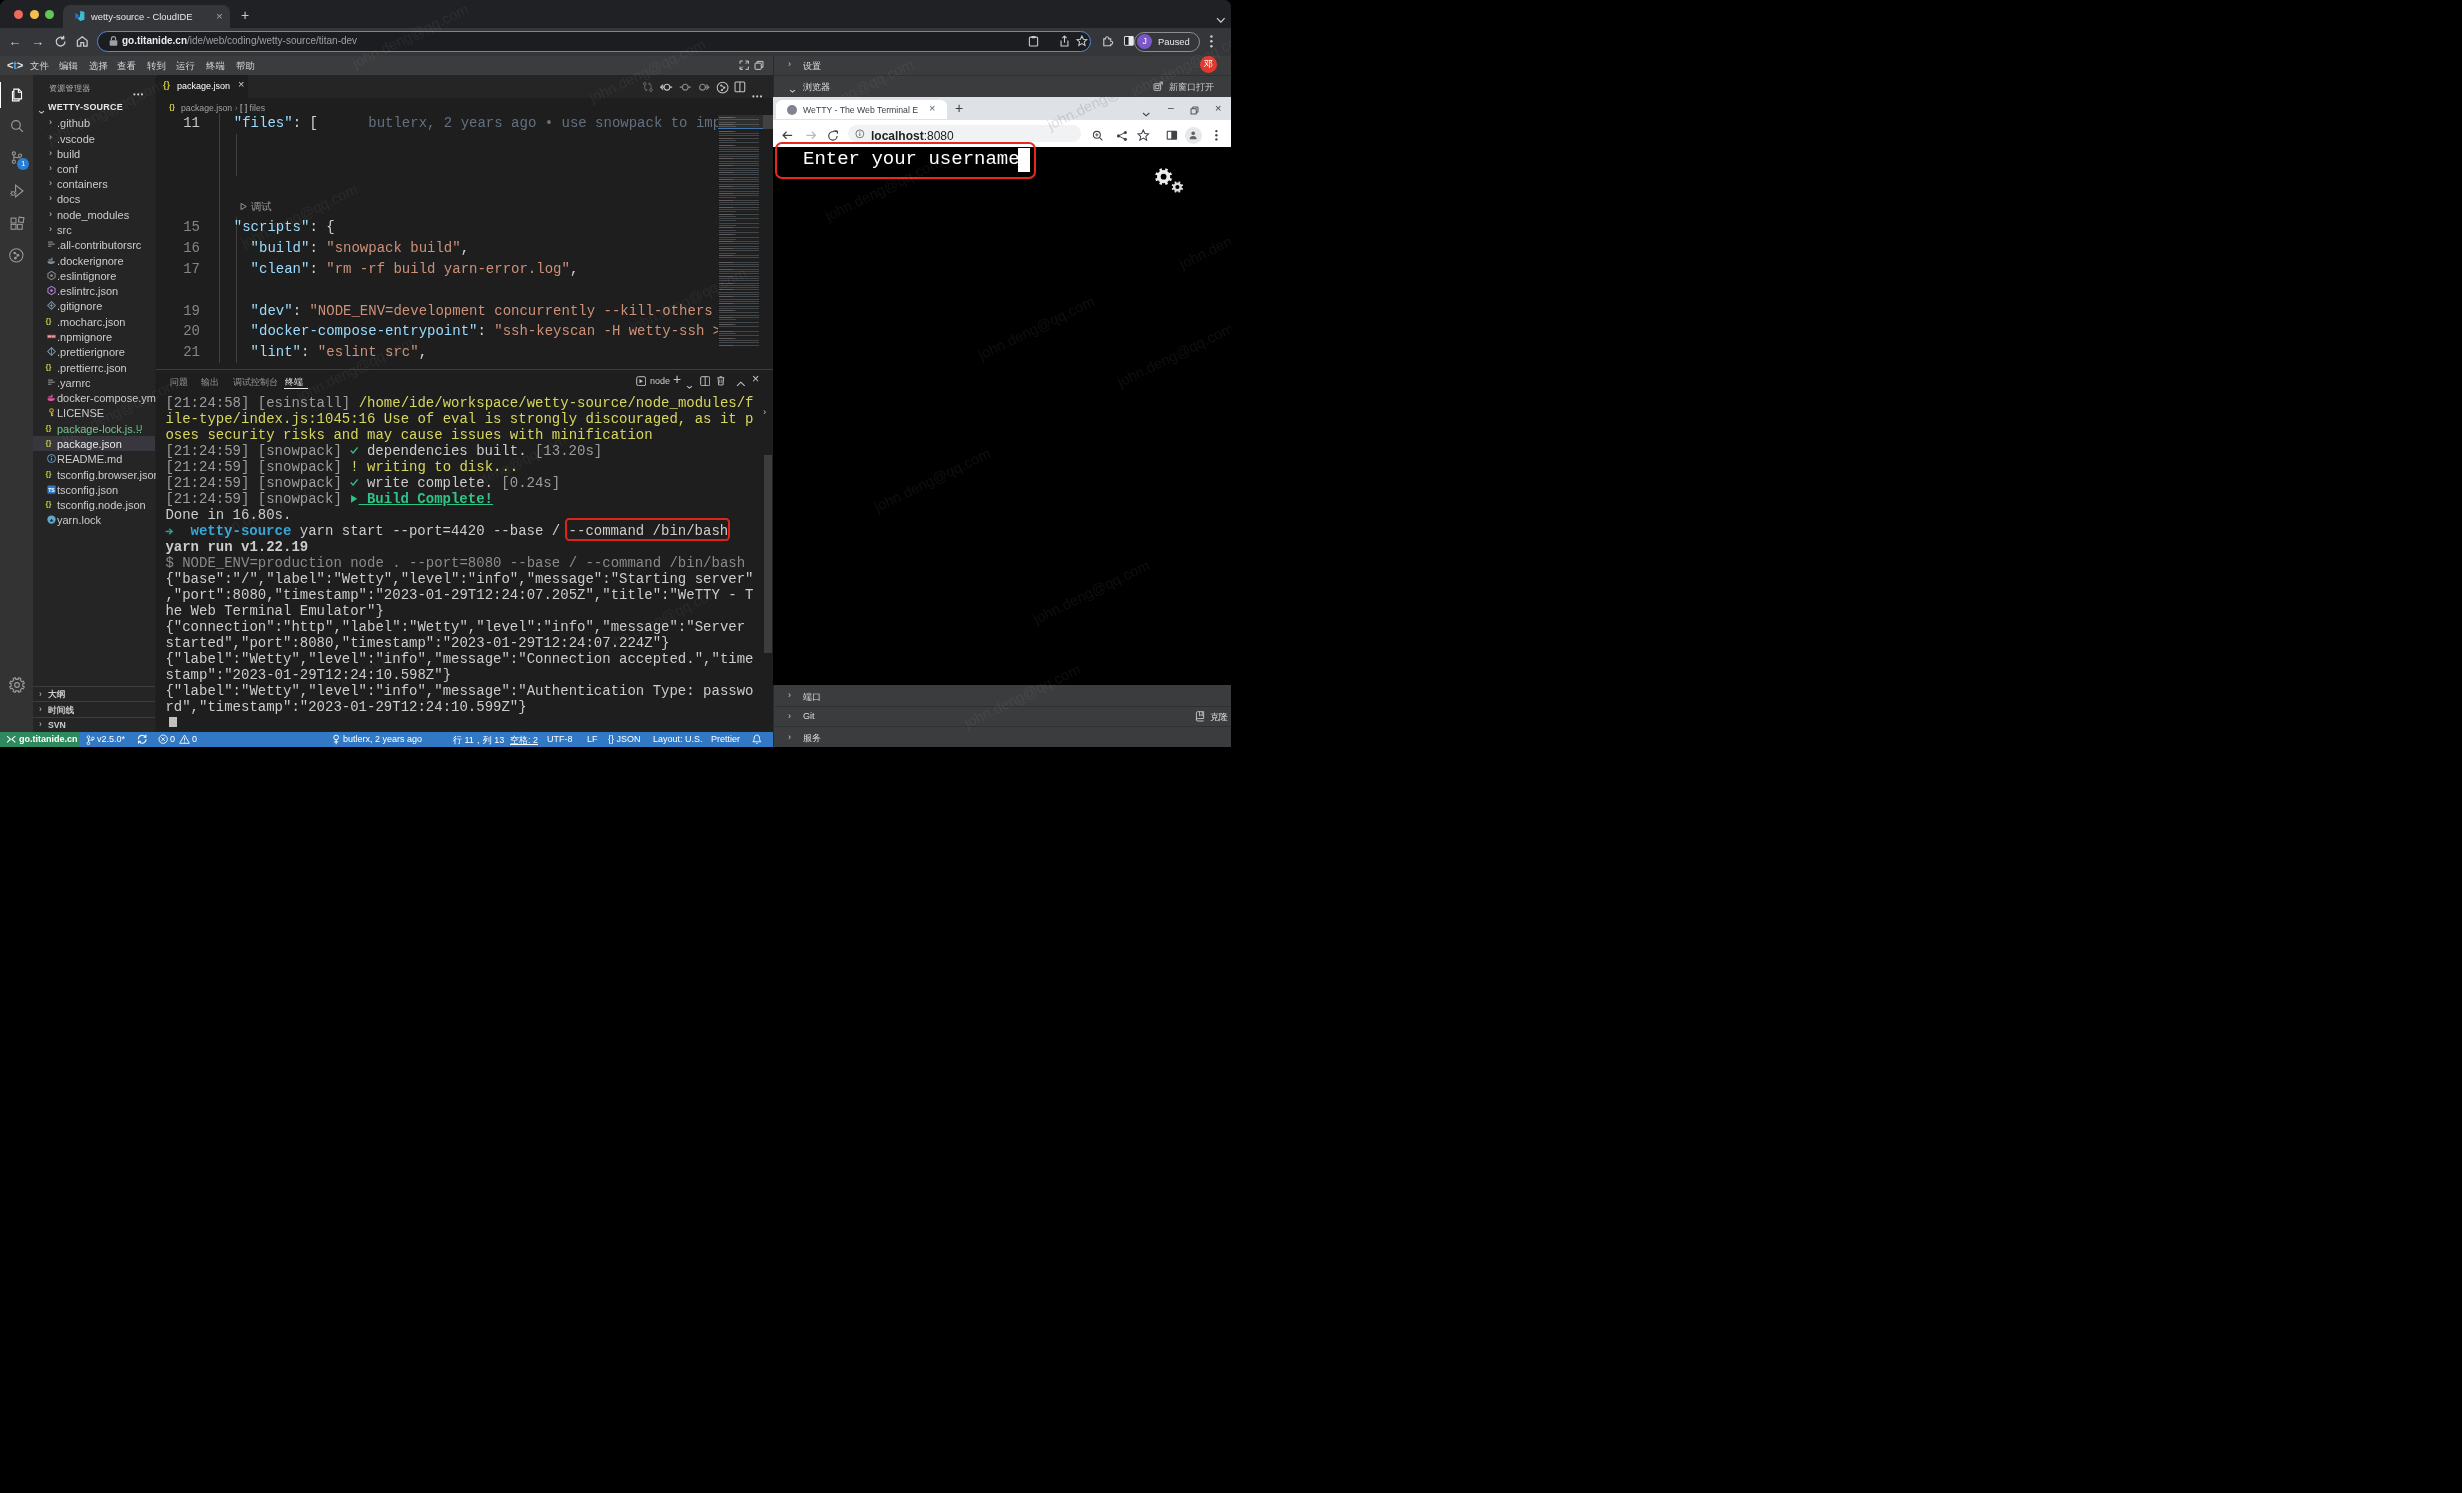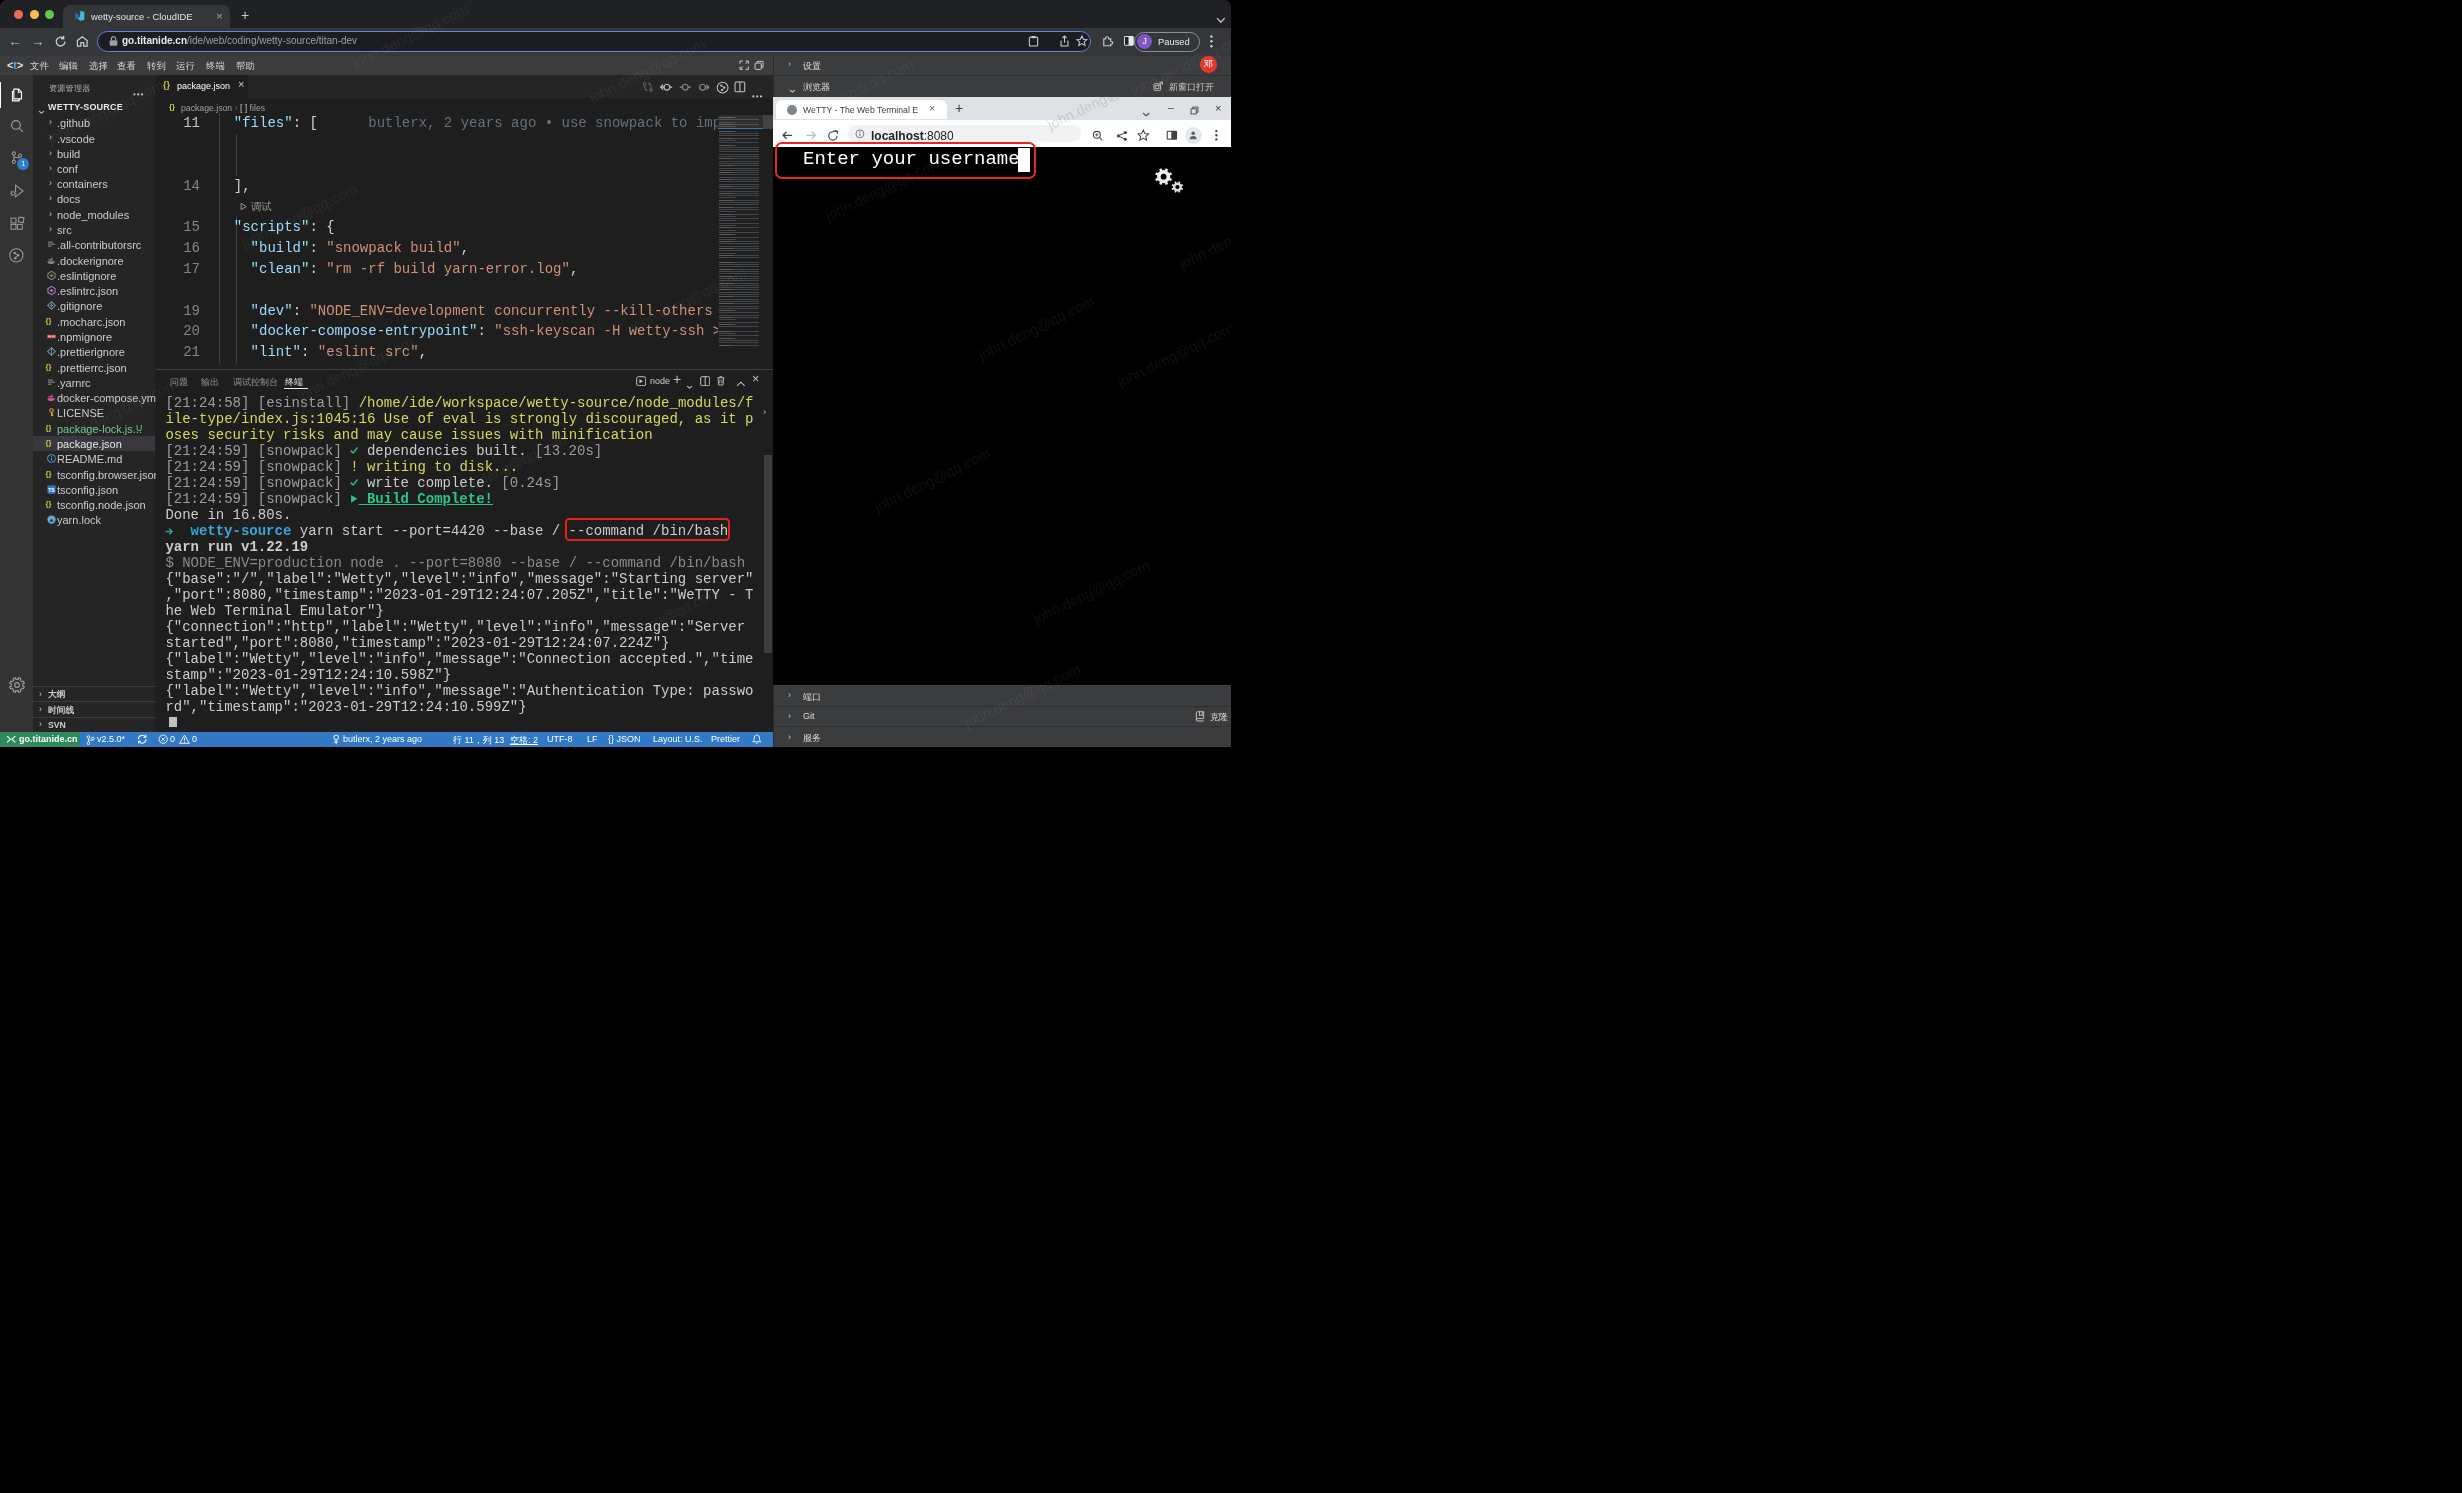--- a/index.html
+++ b/index.html
@@ -367,21 +367,20 @@
       .cl { position:absolute; left:0; width:834px; height:21px; line-height:21px; white-space:pre; }
       .cl .ln { position:absolute; left:0; top:0; width:44px; text-align:right; color:#858585; }
       .cl .ct { position:absolute; left:61px; top:0; }
       .k { color:#9cdcfe; } .s { color:#ce9178; } .p { color:#d4d4d4; }
       .guide { position:absolute; width:0.7px; background:#404040; }
     </style>
     <div class="guide" style="left:63px;top:0px;height:250px;"></div>
     <div class="guide" style="left:80px;top:21px;height:42px;"></div>
     <div class="guide" style="left:80px;top:104px;height:146px;"></div>
     <div class="cl" style="top:0px"><span class="ln" style="color:#c6c6c6">11</span><span class="ct">  <span class="k">"files"</span><span class="p">: [</span><span style="color:#63707f">      butlerx, 2 years ago • use snowpack to imp</span></span></div>
-    <div class="cl" style="top:63px"><span class="ln">14</span><span class="ct">  <span class="p">],</span></span></div>
     <div class="cl" style="top:83px;font-family:'Liberation Sans';font-size:10.4px;"><span class="ct" style="left:83px;color:#999999;"><svg width="9" height="9" viewBox="0 0 13 13" style="vertical-align:-0.7px">
             <path d="M3 2 L10.5 6.5 L3 11 Z" fill="none" stroke="#999" stroke-width="1.4"></path>
           </svg> 调试</span></div>
     <div class="cl" style="top:104px"><span class="ln">15</span><span class="ct">  <span class="k">"scripts"</span><span class="p">: {</span></span></div>
     <div class="cl" style="top:125px"><span class="ln">16</span><span class="ct">    <span class="k">"build"</span><span class="p">: </span><span class="s">"snowpack build"</span><span class="p">,</span></span></div>
     <div class="cl" style="top:146px"><span class="ln">17</span><span class="ct">    <span class="k">"clean"</span><span class="p">: </span><span class="s">"rm -rf build yarn-error.log"</span><span class="p">,</span></span></div>
     <div class="cl" style="top:188px"><span class="ln">19</span><span class="ct">    <span class="k">"dev"</span><span class="p">: </span><span class="s">"NODE_ENV=development concurrently --kill-others \"y</span></span></div>
     <div class="cl" style="top:208px"><span class="ln">20</span><span class="ct">    <span class="k">"docker-compose-entrypoint"</span><span class="p">: </span><span class="s">"ssh-keyscan -H wetty-ssh &gt;&gt; /r</span></span></div>
     <div class="cl" style="top:229px"><span class="ln">21</span><span class="ct">    <span class="k">"lint"</span><span class="p">: </span><span class="s">"eslint src"</span><span class="p">,</span></span></div>
   </div>

